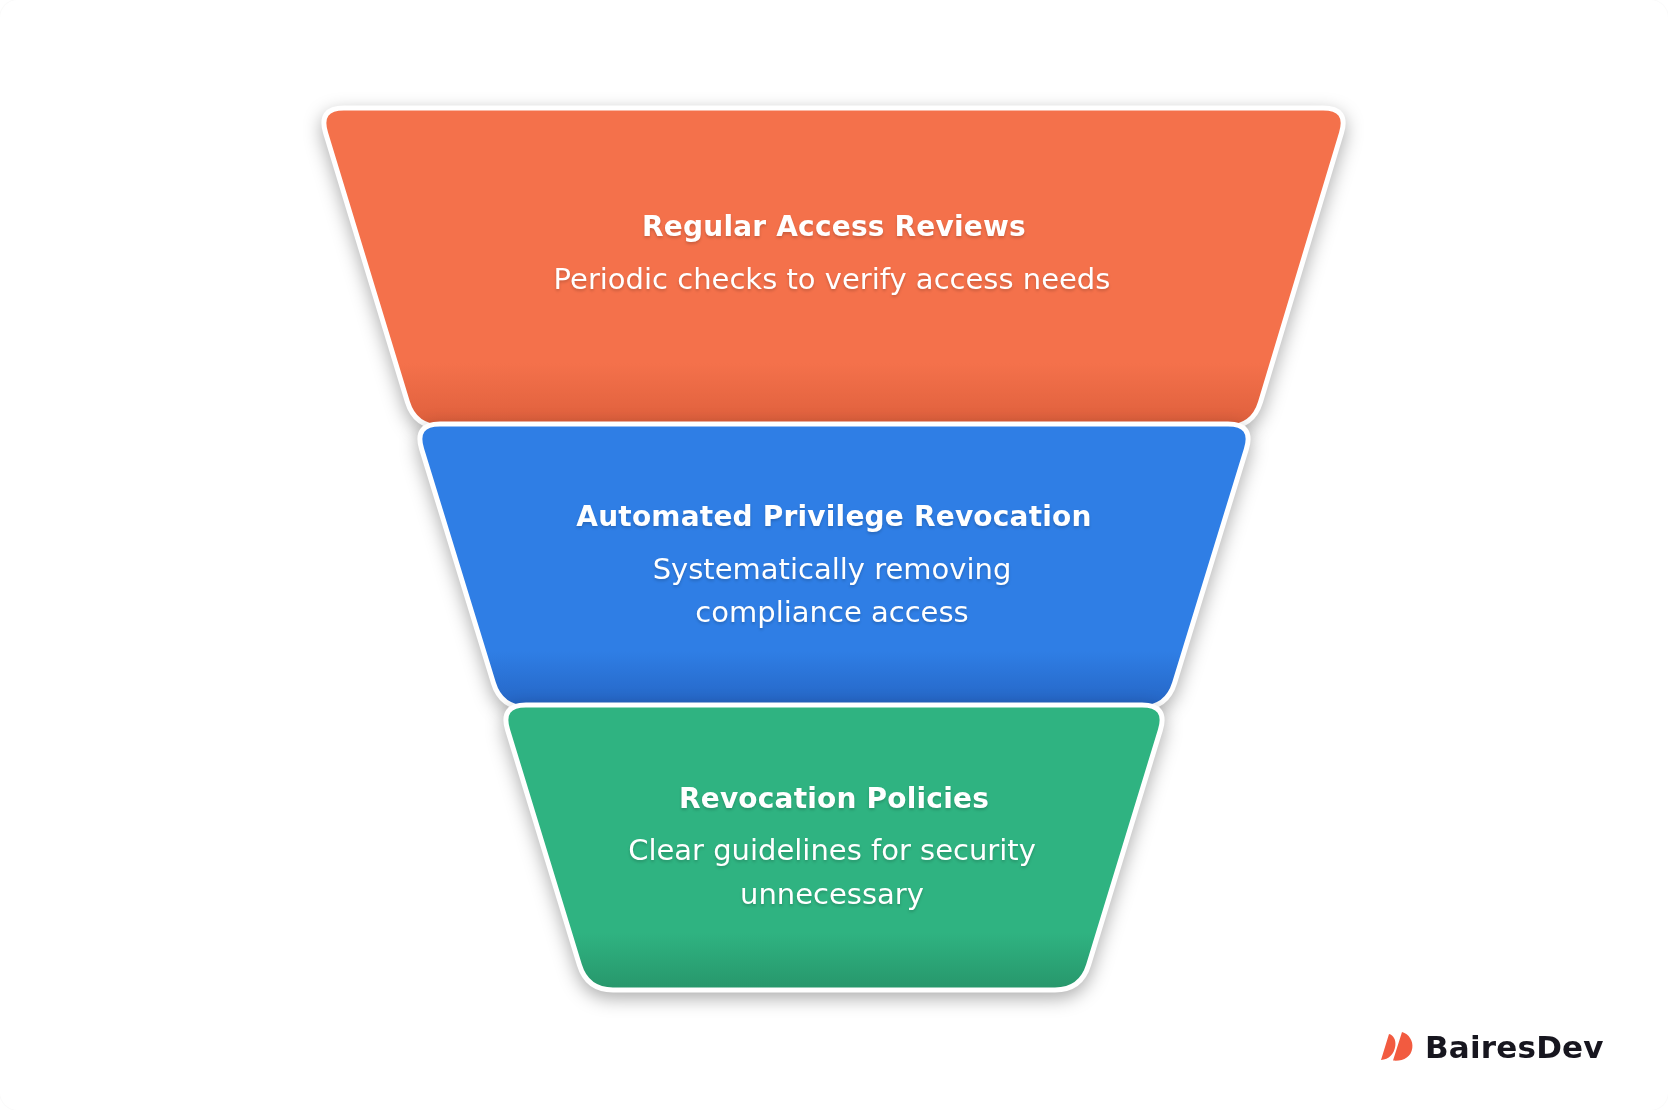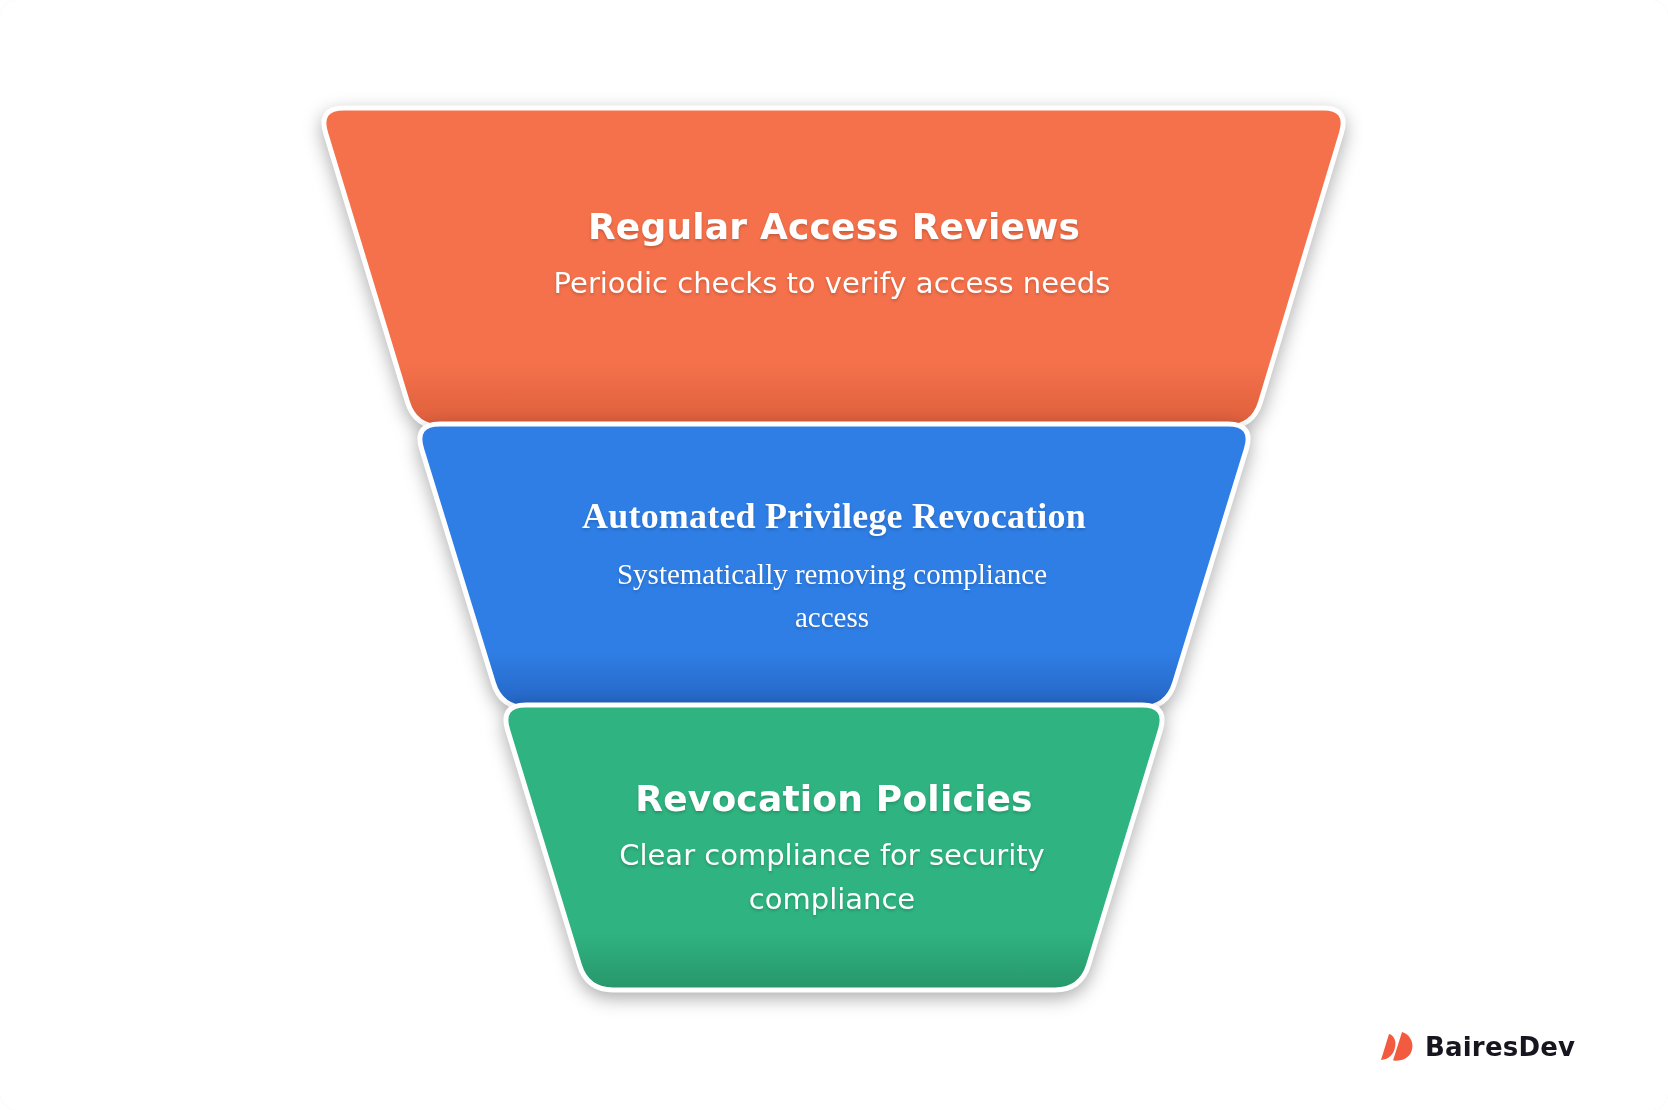--- a/index.html
+++ b/index.html
@@ -14,37 +14,37 @@
   }
   #funnel-svg{position:absolute;left:0;top:0;}
   .tier-text{
     position:absolute;
     left:484px;width:700px;
     display:flex;flex-direction:column;align-items:center;justify-content:center;
     text-align:center;color:#ffffff;pointer-events:none;
     text-shadow:0 2px 3px rgba(0,0,0,0.18);
   }
   .tier-text h2{
-    margin:0;font-size:36px;font-weight:700;letter-spacing:0.2px;line-height:1.2;
+    margin:0;font-size:28px;font-weight:700;letter-spacing:0.2px;line-height:1.2;
   }
   .tier-text p{
     margin:14px 4px 0 0;font-size:29px;font-weight:400;line-height:1.5;
   }
   .tier-text.tier-0{top:108px;height:319px;padding-bottom:24px;box-sizing:border-box;}
   .tier-text.tier-0 p{max-width:700px;}
-  .tier-text.tier-1{top:427px;height:281px;font-family:Liberation Serif, serif;}
+  .tier-text.tier-1{top:427px;height:281px;}
   .tier-text.tier-1 p{max-width:480px;}
   .tier-text.tier-2{top:708px;height:282px;}
   .tier-text.tier-2 p{max-width:480px;}
   .brand{
     position:absolute;left:1380px;top:1028px;height:38px;
     display:flex;align-items:center;gap:9px;
   }
   .brand-text{
-    font-size:26px;font-weight:700;letter-spacing:0.2px;line-height:1;text-align:center;
+    font-size:31px;font-weight:700;letter-spacing:0.2px;line-height:1;text-align:center;
   }
 </style>
 </head>
 <body>
 
 <div class="canvas">
 
   <svg id="funnel-svg" width="1668" height="1110" viewBox="0 0 1668 1110">
     <defs>
       <linearGradient id="grad-0" x1="0" y1="0" x2="0" y2="1">
@@ -73,21 +73,21 @@
     <p>Periodic checks to verify access needs</p>
   </div>
 
   <div class="tier-text tier-1">
     <h2>Automated Privilege Revocation</h2>
     <p>Systematically removing compliance access</p>
   </div>
 
   <div class="tier-text tier-2">
     <h2>Revocation Policies</h2>
-    <p>Clear compliance for security compliance</p>
+    <p>Clear guidelines for security unnecessary</p>
   </div>
 
   <div class="brand">
     <svg width="36" height="30" viewBox="0 0 34 30">
       <path id="logo-petal-1" d="M0,28 L8,2 C12.5,3 15.2,8 14.3,14 C13.2,22 8,27.4 0,28 Z" fill="#F25B40"></path>
       <path id="logo-petal-2" d="M12,28.6 L21,0 C28,2 32.4,9 31.3,16 C30,25.5 22,29.4 12,28.6 Z" fill="#F25B40"></path>
     </svg>
     <span class="brand-text" style="color: rgb(23, 22, 31);">BairesDev</span>
   </div>
 

